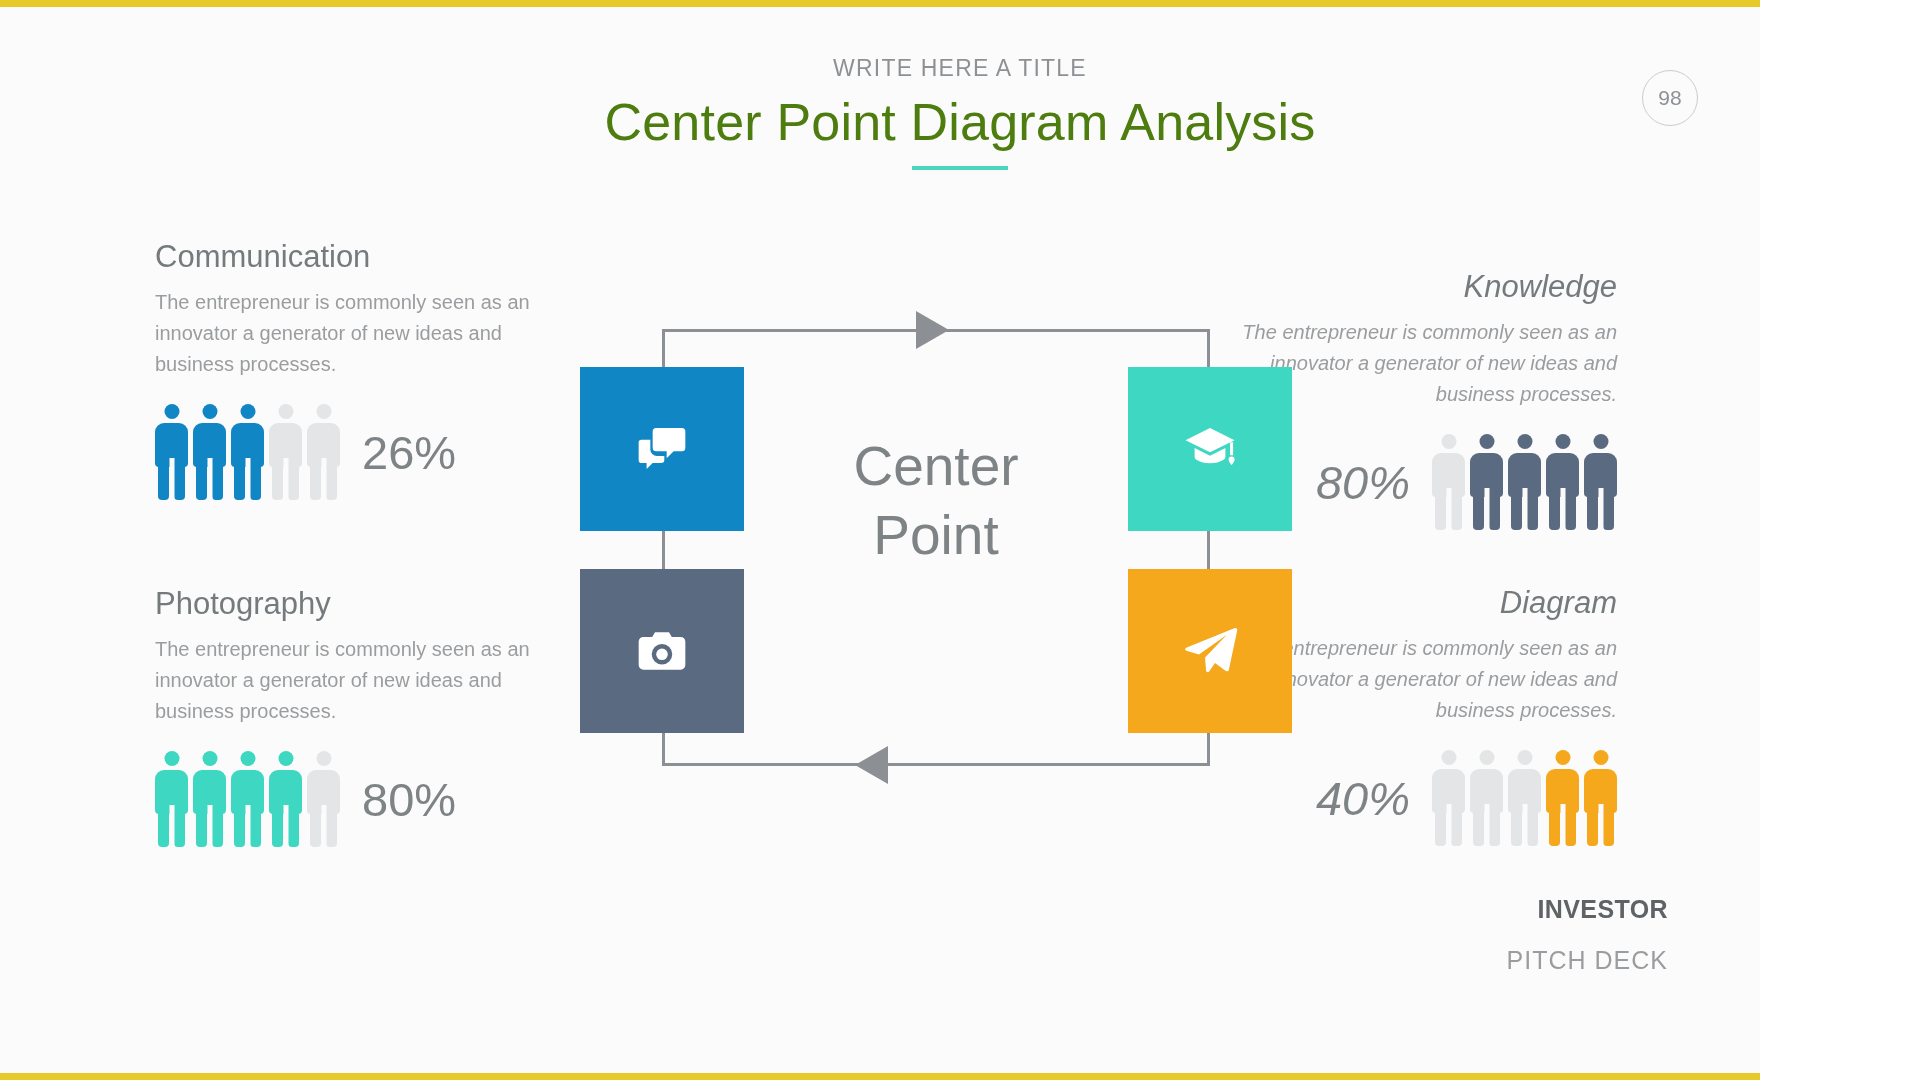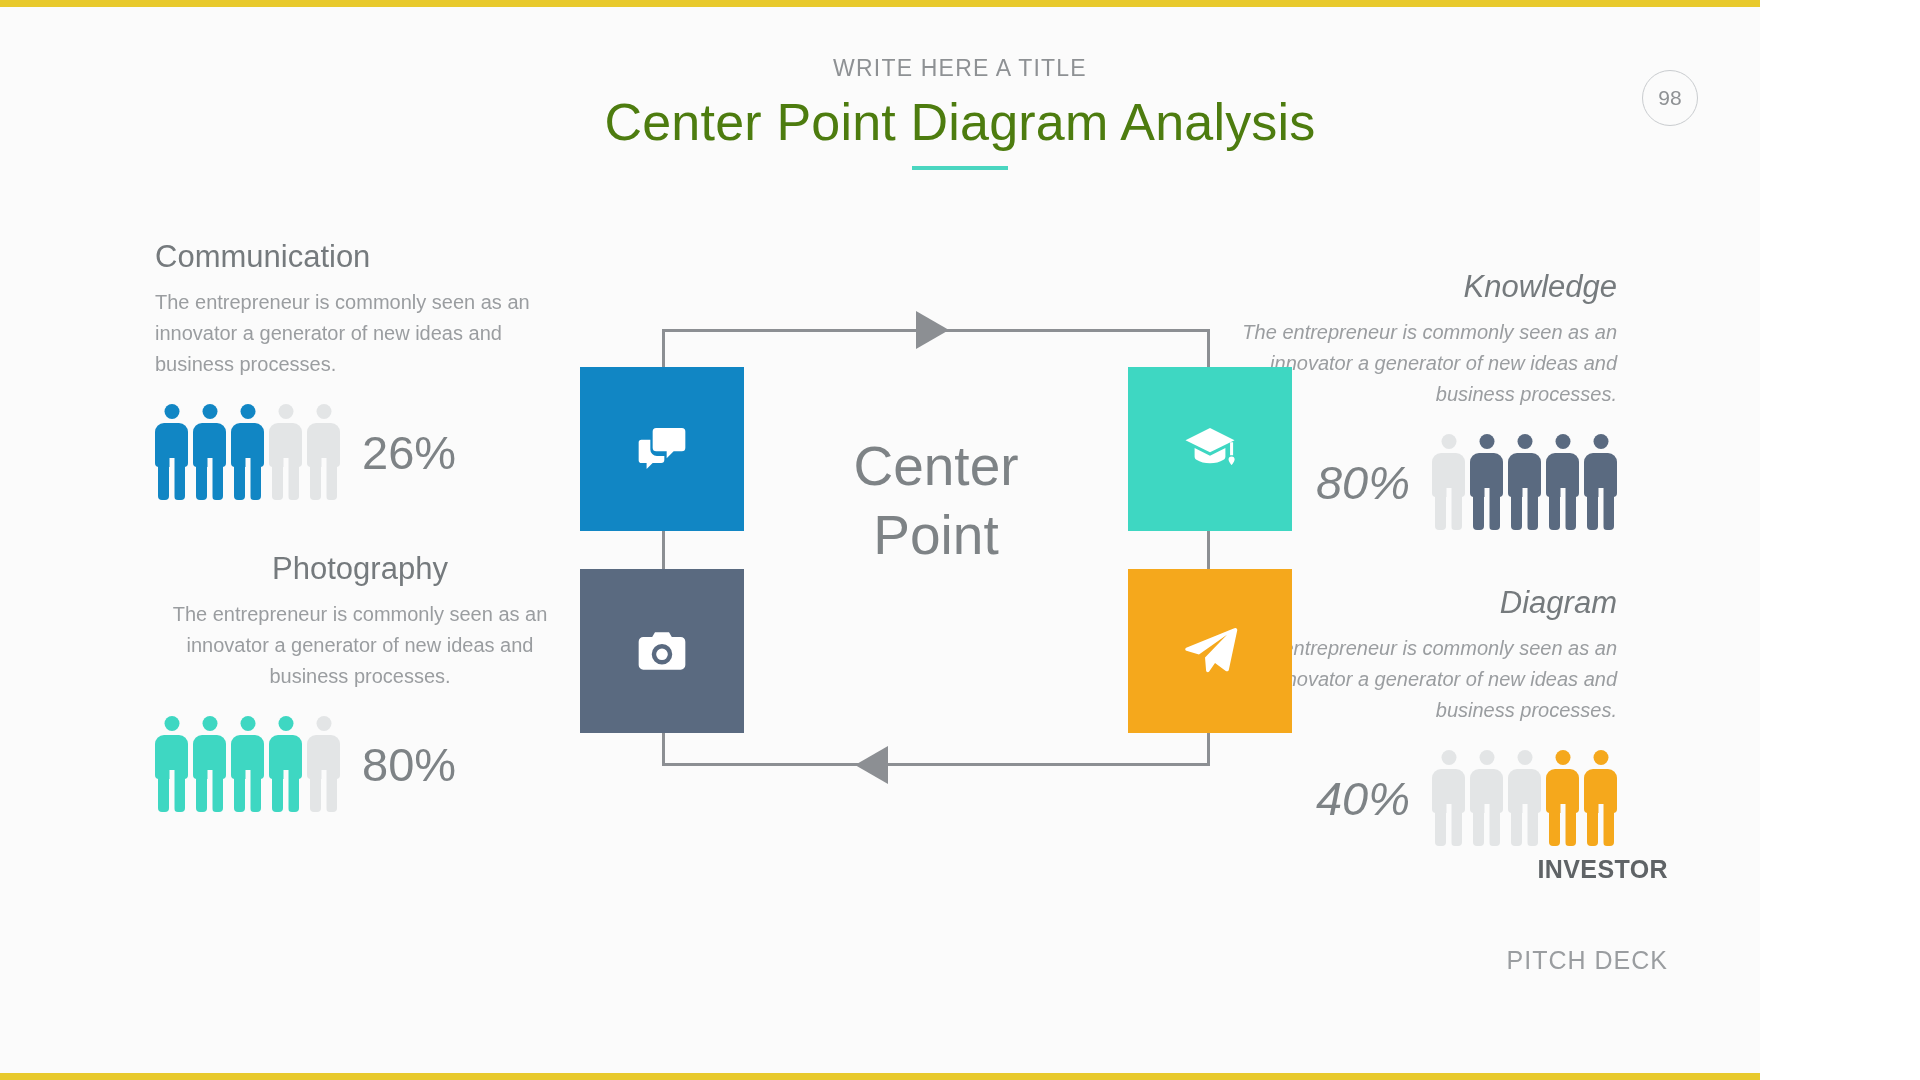--- a/index.html
+++ b/index.html
@@ -78,21 +78,21 @@
     font-size: 20px;
     line-height: 1.55;
     font-weight: 300;
     color: #9a9da0;
   }
   .panel.left  { left: 155px;  text-align: left; }
   .panel.right { right: 143px; text-align: right; font-style: italic; }
   .panel.right .p-title { text-align: right; }
 
   #panel-communication { top: 232px; }
-  #panel-photography  { top: 544px; text-align: center; }
+  #panel-photography  { top: 579px; }
   #panel-knowledge    { top: 262px; }
   #panel-sharing      { top: 578px; }
 
   
   .stat-row {
     display: flex;
     align-items: center;
     margin-top: 24px;
     gap: 22px;
   }
@@ -192,21 +192,21 @@
     position: absolute;
     left: 140px;
     right: 92px;
     bottom: 76px;
     display: flex;
     align-items: flex-end;
     gap: 22px;
     flex-direction: column;
   }
   .foot-bold { font-size: 25px; font-weight: bold; color: #5f6366; letter-spacing: 0.4px; }
-  .foot-light { font-size: 25px; font-weight: 300; color: #9a9da0; letter-spacing: 1px; margin-top: 40px; }
+  .foot-light { font-size: 25px; font-weight: 300; color: #9a9da0; letter-spacing: 1px; }
   #footer-rule { flex: 1; height: 1px; background: #d9dbdd; }
 </style>
 </head>
 <body>
 
 <div id="slide">
 
   <div id="header">
     <div class="kicker">WRITE HERE A TITLE</div>
     <div class="main-title">Center Point Diagram Analysis</div>

